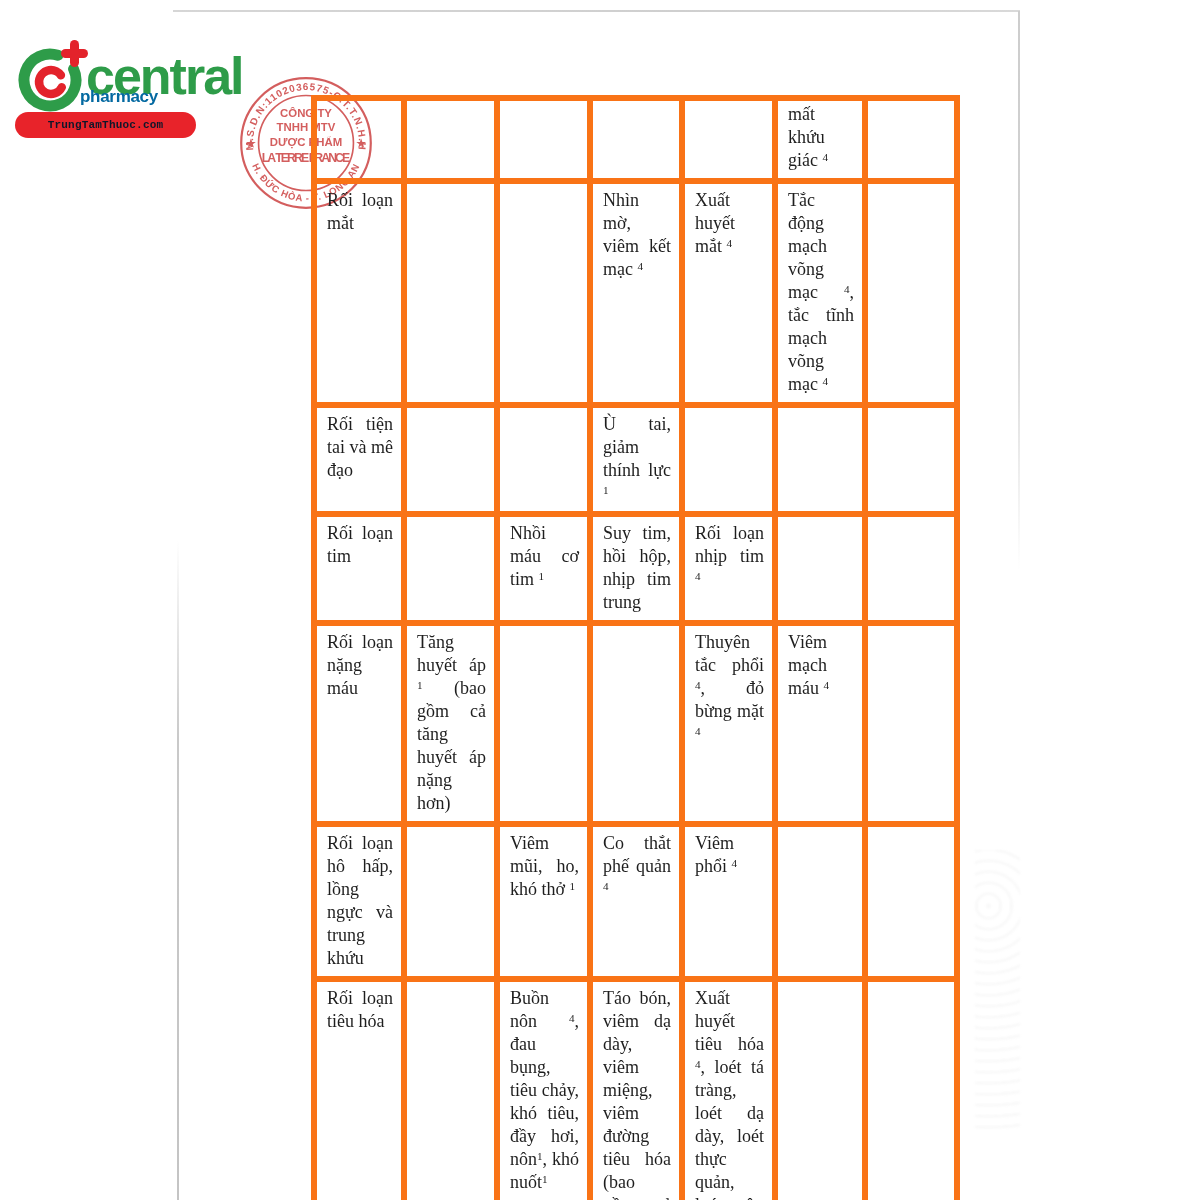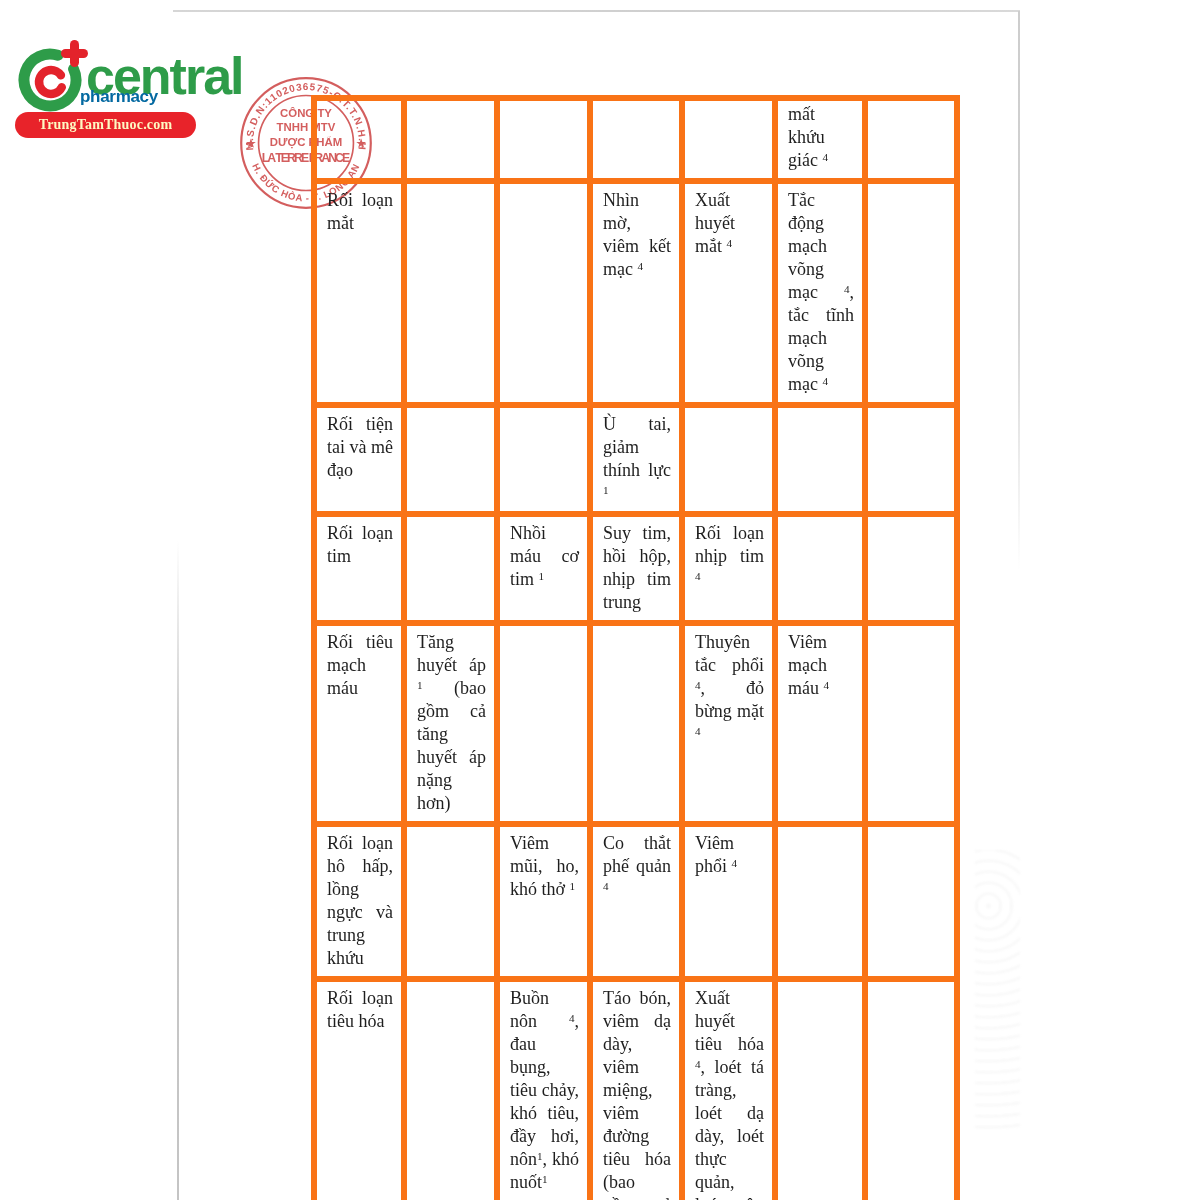--- a/index.html
+++ b/index.html
@@ -18,22 +18,22 @@
     background:repeating-radial-gradient(circle at 30% 20%,rgba(160,160,160,.14) 0 2px,rgba(255,255,255,0) 3px 11px);}
 
   
   .logo-icon{position:absolute;left:16px;top:38px;}
   .logo-title{position:absolute;left:86px;top:50px;font-family:"Liberation Sans",sans-serif;
     font-weight:700;font-size:52px;line-height:1;color:#2E9C49;letter-spacing:-2px;}
   .logo-sub{position:absolute;left:80px;top:88px;font-family:"Liberation Sans",sans-serif;
     font-weight:700;font-size:17px;line-height:1;color:#0369a1;letter-spacing:-.3px;}
   .site-pill{position:absolute;left:15px;top:112px;width:181px;height:26px;border-radius:13px;
     background:#E8232A;display:flex;align-items:center;justify-content:center;}
-  .site-pill span{font-family:Liberation Serif, serif;font-weight:700;font-size:14px;
-    color:#fef9c3;letter-spacing:.2px;}
+  .site-pill span{font-family:Liberation Mono, monospace;font-weight:700;font-size:11px;
+    color:#0f172a;letter-spacing:.2px;}
 
   
   .stamp{position:absolute;left:233px;top:70px;width:146px;height:146px;
     mix-blend-mode:multiply;opacity:.92;}
   .stamp text{font-family:"Liberation Sans",sans-serif;font-weight:700;fill:#D05050;}
 
   
   .doc-table{position:absolute;left:311px;top:95px;border-collapse:collapse;table-layout:fixed;
     width:643px;}
   .doc-table td{border:6px solid #f97316;vertical-align:top;text-align:justify;
@@ -126,21 +126,21 @@
     <tr class="r4">
       <td>Rối loạn tim</td>
       <td></td>
       <td>Nhồi máu cơ tim <sup>1</sup></td>
       <td>Suy tim, hồi hộp, nhịp tim trung</td>
       <td>Rối loạn nhịp tim <sup>4</sup></td>
       <td></td>
       <td></td>
     </tr>
     <tr class="r5">
-      <td>Rối tiêu mạch máu</td>
+      <td>Rối loạn nặng máu</td>
       <td>Tăng huyết áp <sup>1</sup> (bao gồm cả tăng huyết áp nặng hơn)</td>
       <td></td>
       <td></td>
       <td>Thuyên tắc phổi <sup>4</sup>, đỏ bừng mặt <sup>4</sup></td>
       <td>Viêm mạch máu <sup>4</sup></td>
       <td></td>
     </tr>
     <tr class="r6">
       <td>Rối loạn hô hấp, lồng ngực và trung khứu</td>
       <td></td>

